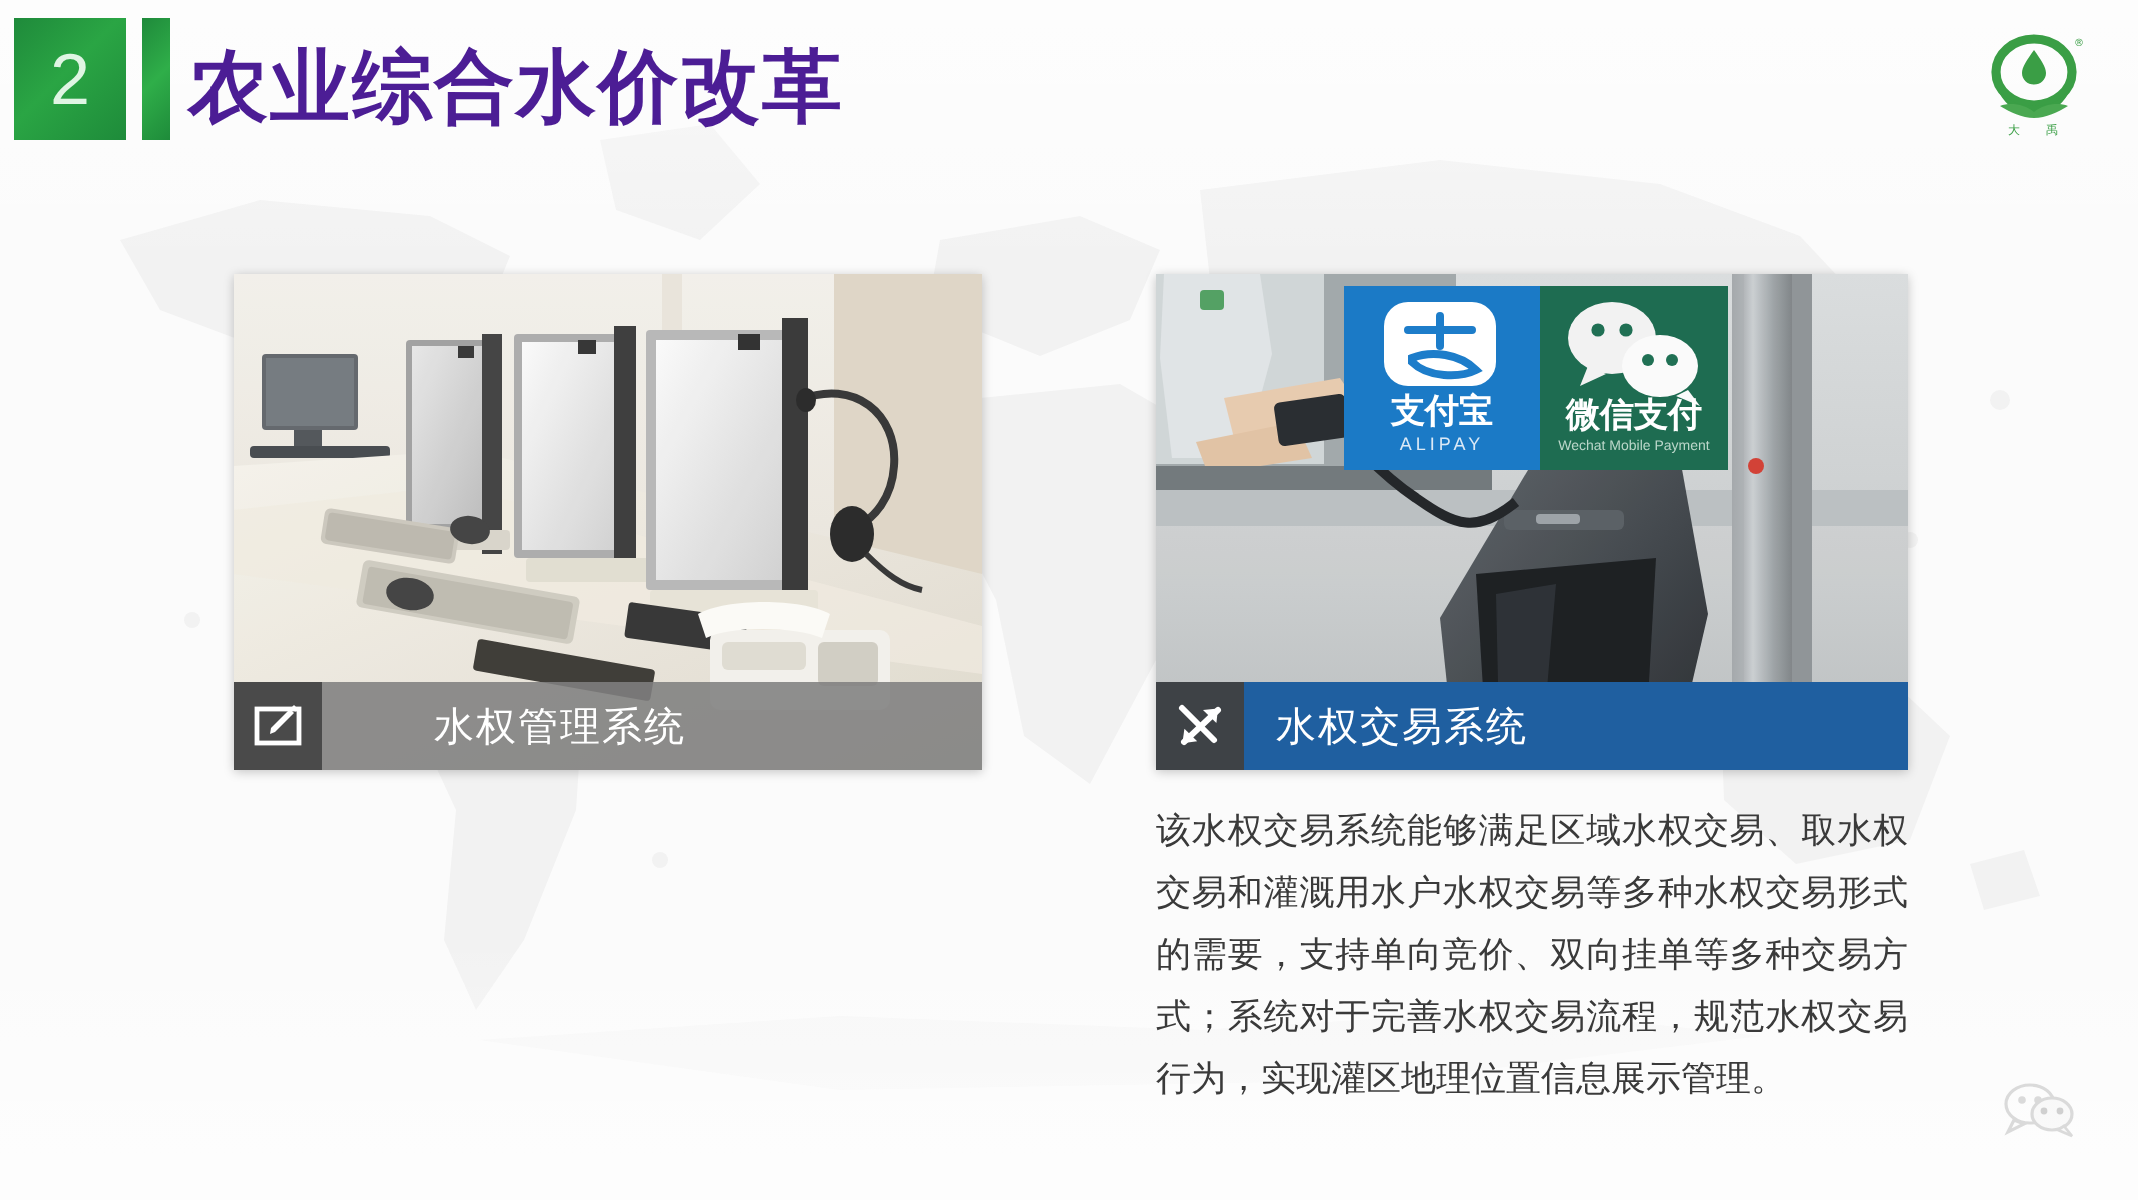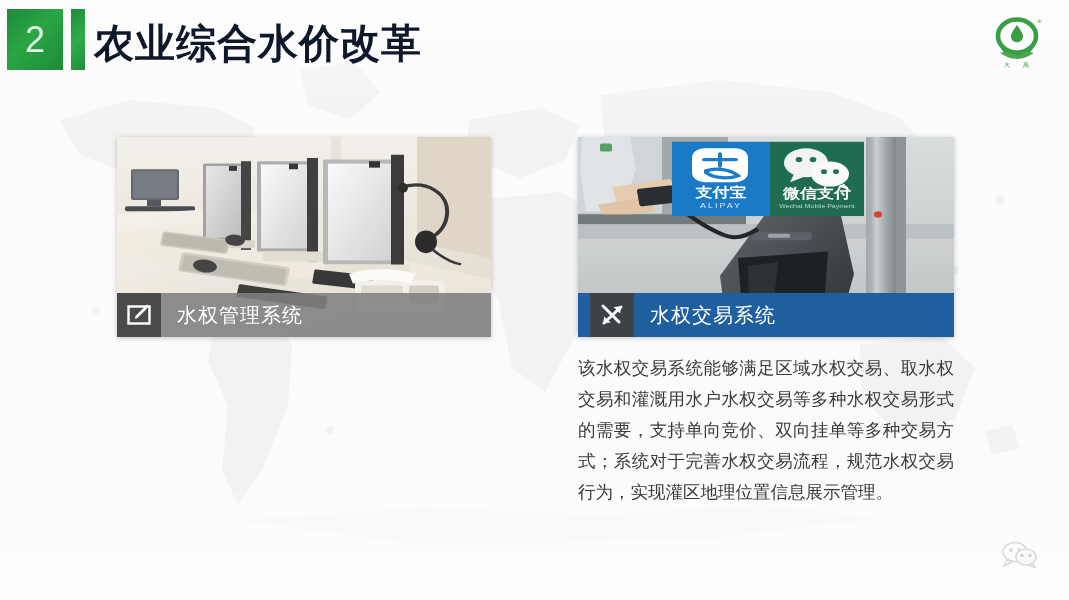--- a/index.html
+++ b/index.html
@@ -58,21 +58,21 @@
     position: absolute;
     left: 71px; top: 9px;
     width: 14px; height: 61px;
     background: linear-gradient(135deg, #1f8a3b 0%, #2fae49 50%, #1e8b3a 100%);
   }
   .slide-title {
     position: absolute;
     left: 94px; top: 16px;
     font-size: 40px;
     font-weight: bold;
-    color: #0f172a;
+    color: #4c1d95;
     letter-spacing: 1px;
     white-space: nowrap;
     font-family: "DejaVu Sans", "Liberation Sans", sans-serif;
   }
 
   
   .brand-logo {
     position: absolute;
     right: 22px; top: 12px;
     width: 60px; height: 58px;
@@ -82,43 +82,43 @@
   .col {
     position: absolute;
     top: 137px;
   }
   .col-left  { left: 117px; width: 374px; }
   .col-right { left: 578px; width: 376px; }
 
   .photo-wrap {
     position: relative;
     width: 100%;
-    height: 200px;
+    height: 248px;
     overflow: hidden;
     box-shadow: 0 1px 5px rgba(0,0,0,0.22);
   }
   .photo {
     position: absolute;
     left: 0; top: 0;
     width: 100%;
     height: 100%;
   }
 
   
   .caption {
     position: absolute;
     left: 0;
     bottom: 0;
     width: 100%;
     height: 44px;
     display: flex;
     align-items: center;
   }
-  .caption-gray { background: rgba(128,128,128,0.88); }
-  .caption-blue { background: #1f5fa0; padding-left: 12px; }
+  .caption-gray { background: rgba(128,128,128,0.88); gap: 40px; }
+  .caption-blue { background: #1f5fa0; }
 
   .cap-icon {
     width: 44px;
     height: 44px;
     background: #4a4a4a;
     display: flex;
     align-items: center;
     justify-content: center;
     flex: 0 0 44px;
   }

